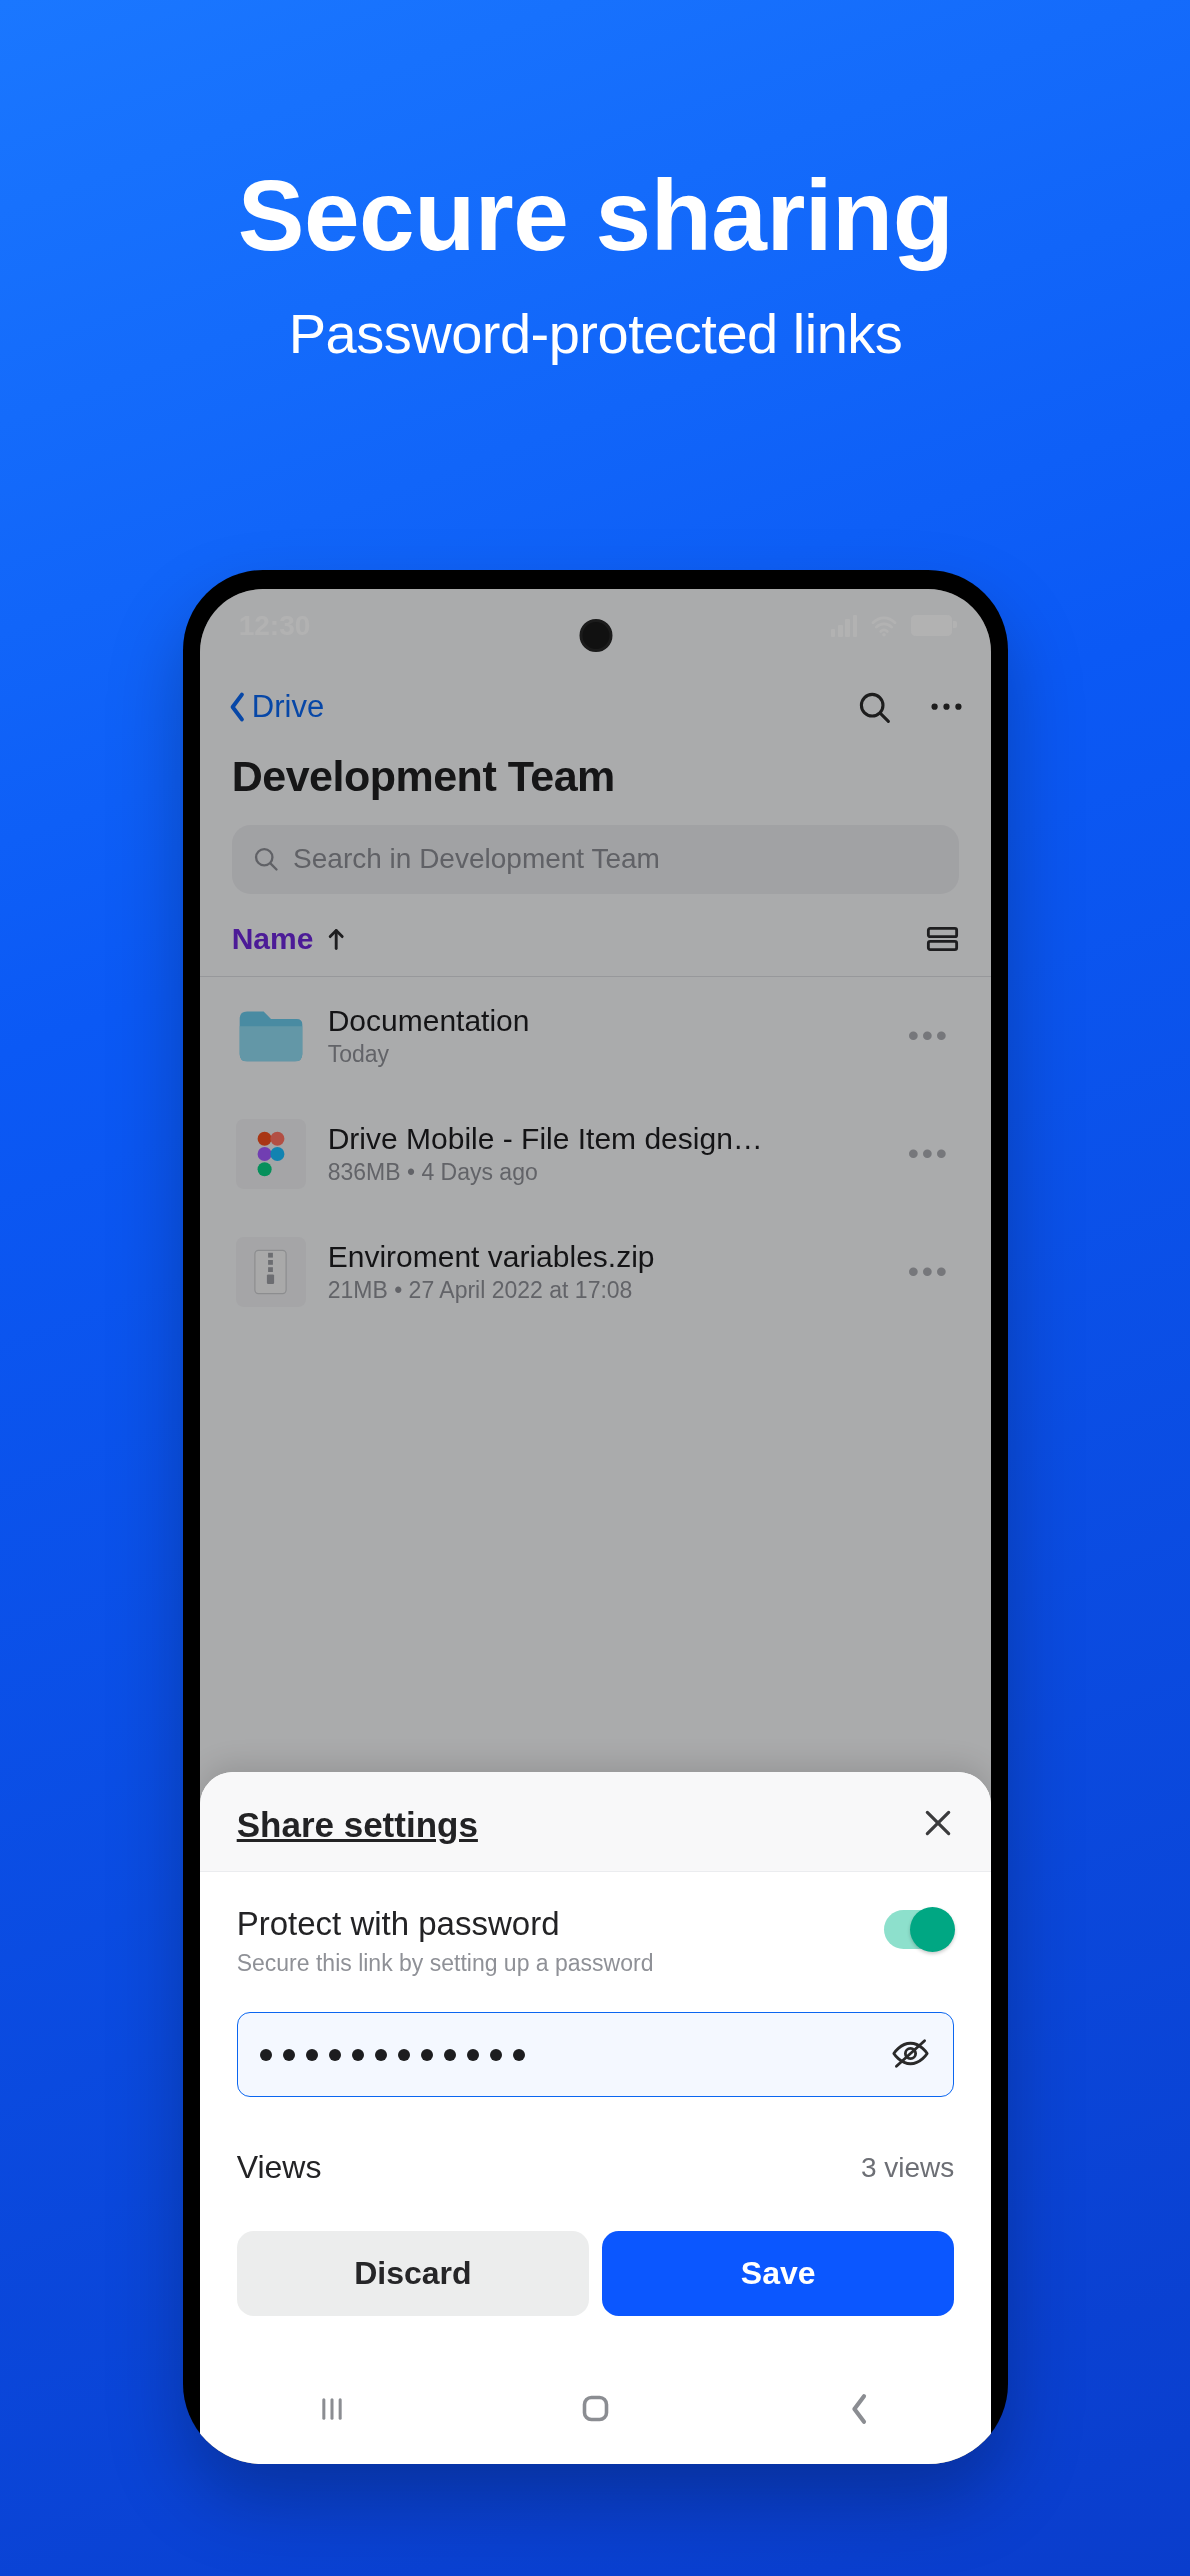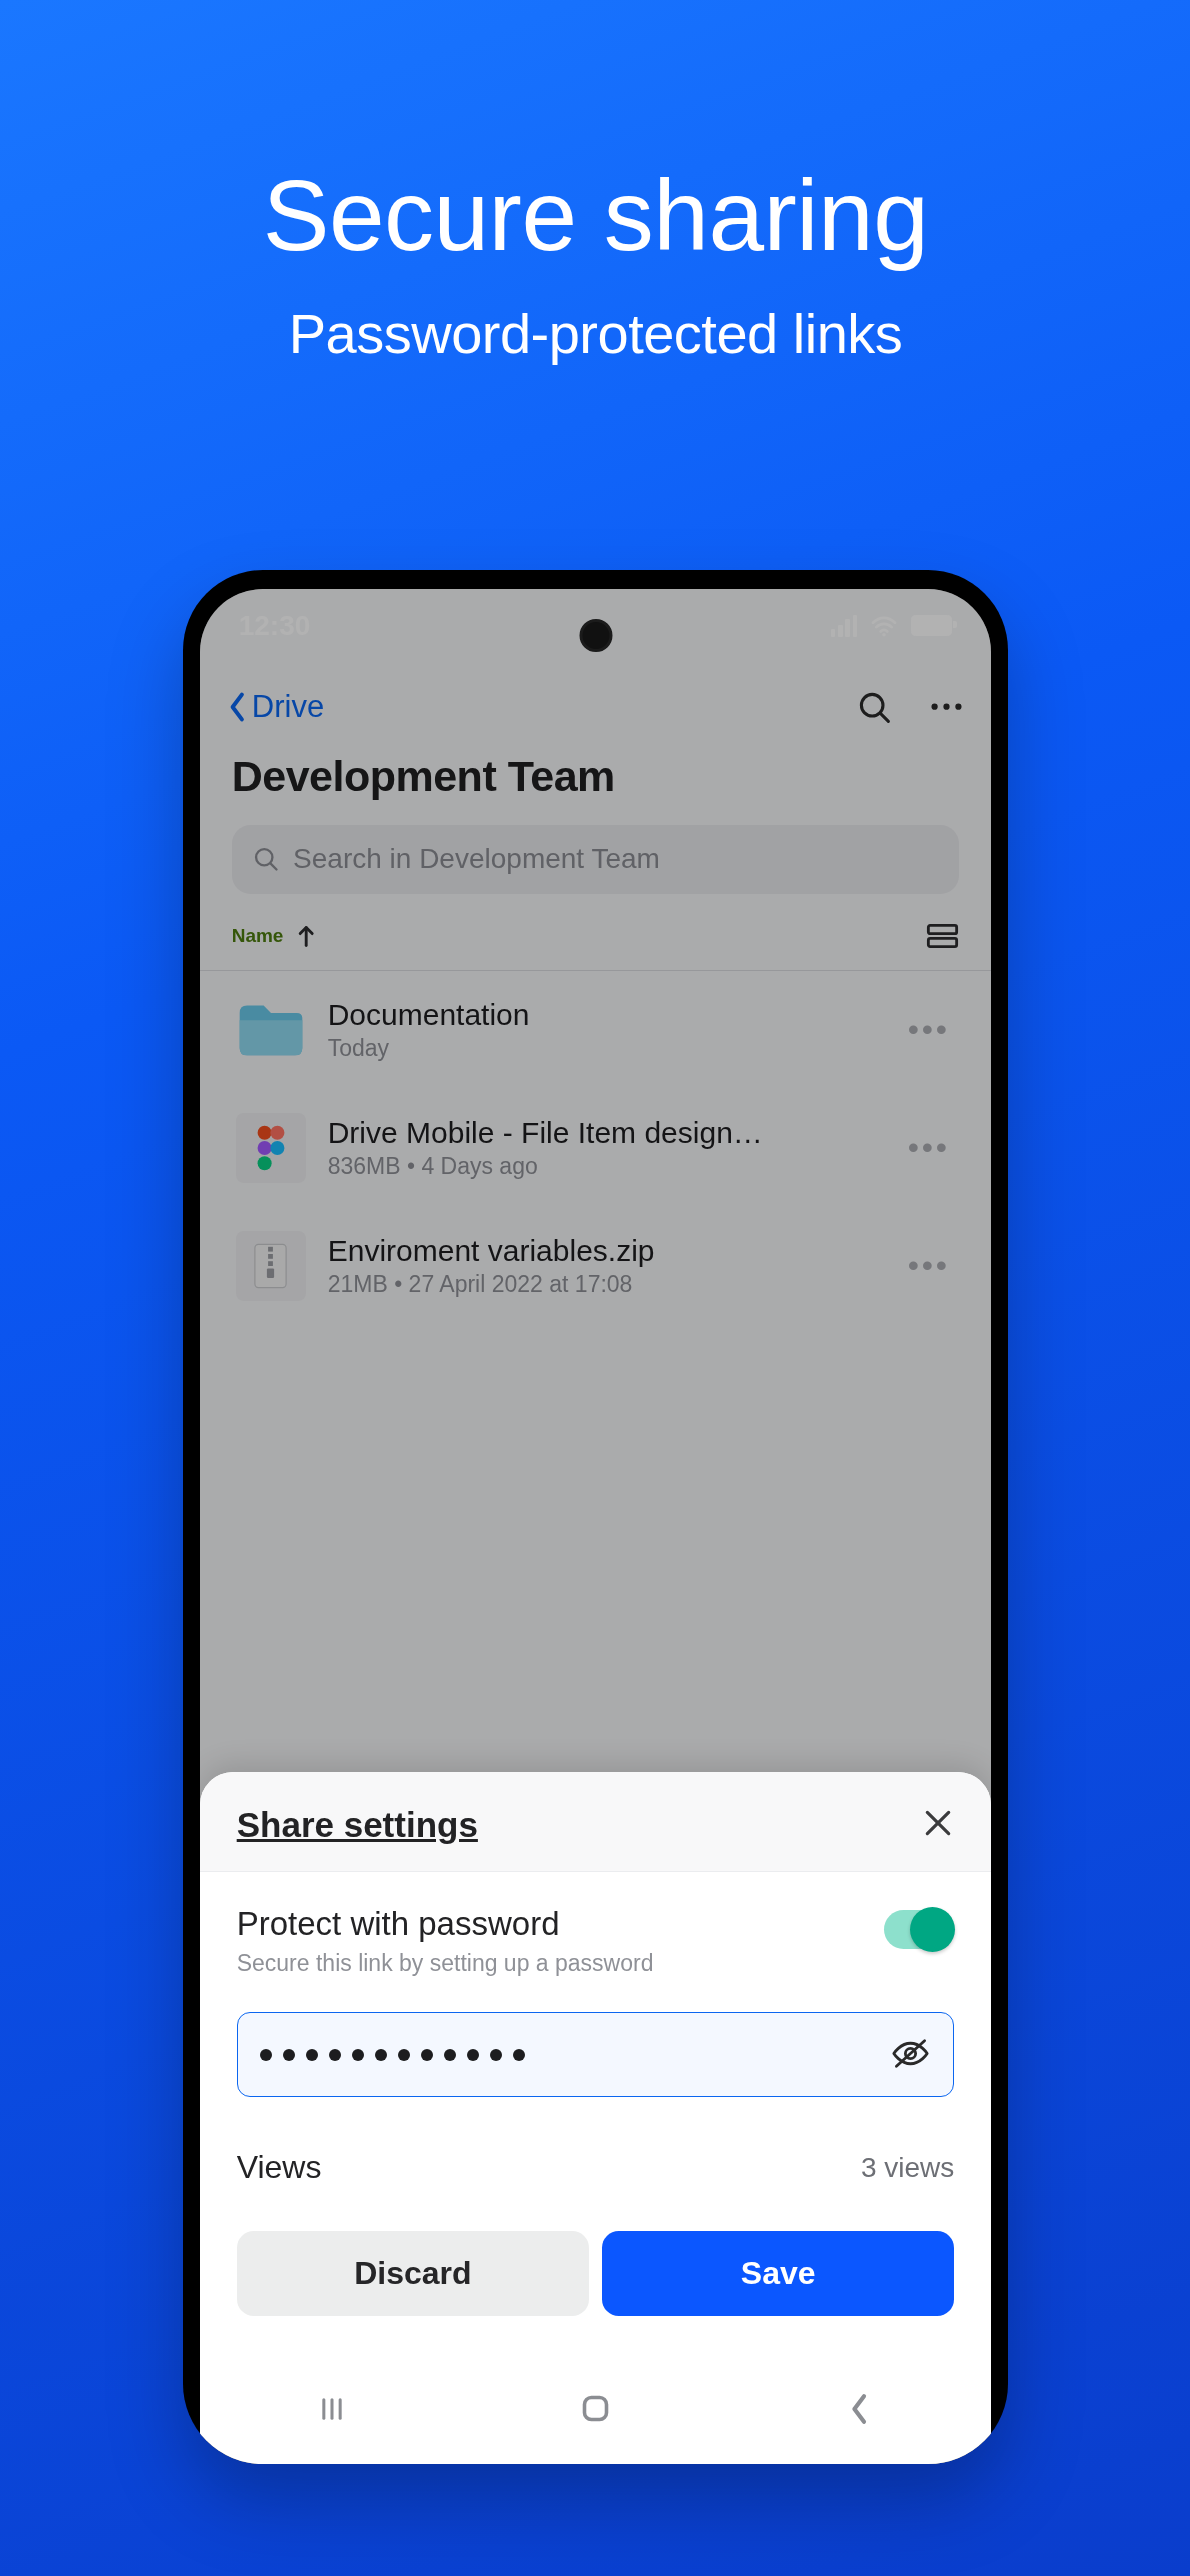--- a/index.html
+++ b/index.html
@@ -1,21 +1,21 @@
 <!DOCTYPE html>
 <html style="font-size:15px"><head>
   <meta charset="utf-8">
   <style>
     * { margin:0; padding:0; box-sizing:border-box; font-family: -apple-system, "Segoe UI", "Helvetica Neue", Arial, sans-serif; }
     html, body { width:1191px; height:2576px; }
     body {
       background: linear-gradient(160deg, #1a77ff 0%, #0b59f5 35%, #0a3dcc 100%);
       display:flex; flex-direction:column; align-items:center;
     }
-    .promo-title { margin-top:158px; color:#fff; font-size:100px; font-weight:400; letter-spacing:-0.5px; }
+    .promo-title { margin-top:158px; color:#fff; font-size:100px; font-weight:700; letter-spacing:-0.5px; }
     .promo-subtitle { margin-top:28px; color:#fff; font-size:56px; font-weight:400; letter-spacing:-0.5px;text-align:center; }
 
     .phone {
       margin-top:204px; width:825px; height:1894px;
       background:#000; border-radius:80px; padding:18.5px 16.7px 0 16.7px;
       box-shadow:0 37px 74px rgba(0,0,0,.25);
       position:relative; overflow:hidden;
     }
     .screen {
       width:100%; height:100%; background:#f4f5f7;
@@ -48,21 +48,21 @@
 
     .page-title { font-size:43px; font-weight:700; color:#202022; padding:0 32px 24px; letter-spacing:-0.5px;}
     .searchbar {
       margin:0 32px; height:69px; background:#e7e8eb; border-radius:18.5px;
       display:flex; align-items:center; padding:0 20.4px; color:#8a8c92; font-size:28px;
     }
     .searchbar svg { margin-right:13px; flex-shrink:0; }
 
     .sort-row {
       display:flex; align-items:center; justify-content:space-between;
-      padding:28px 32px 20.4px; color:#4d7c0f; font-size:19px; font-weight:600;
+      padding:28px 32px 20.4px; color:#6d28d9; font-size:30px; font-weight:600;
       border-bottom:0.9px solid #d9dade;
     }
     .sort-left { display:flex; align-items:center; gap:13px; }
 
     .list { padding:0 8px; }
     .list-item {
       display:flex; align-items:center; padding:24px 28px;
     }
     .thumb {
       width:70px; height:70px; border-radius:7.4px; margin-right:22px;

